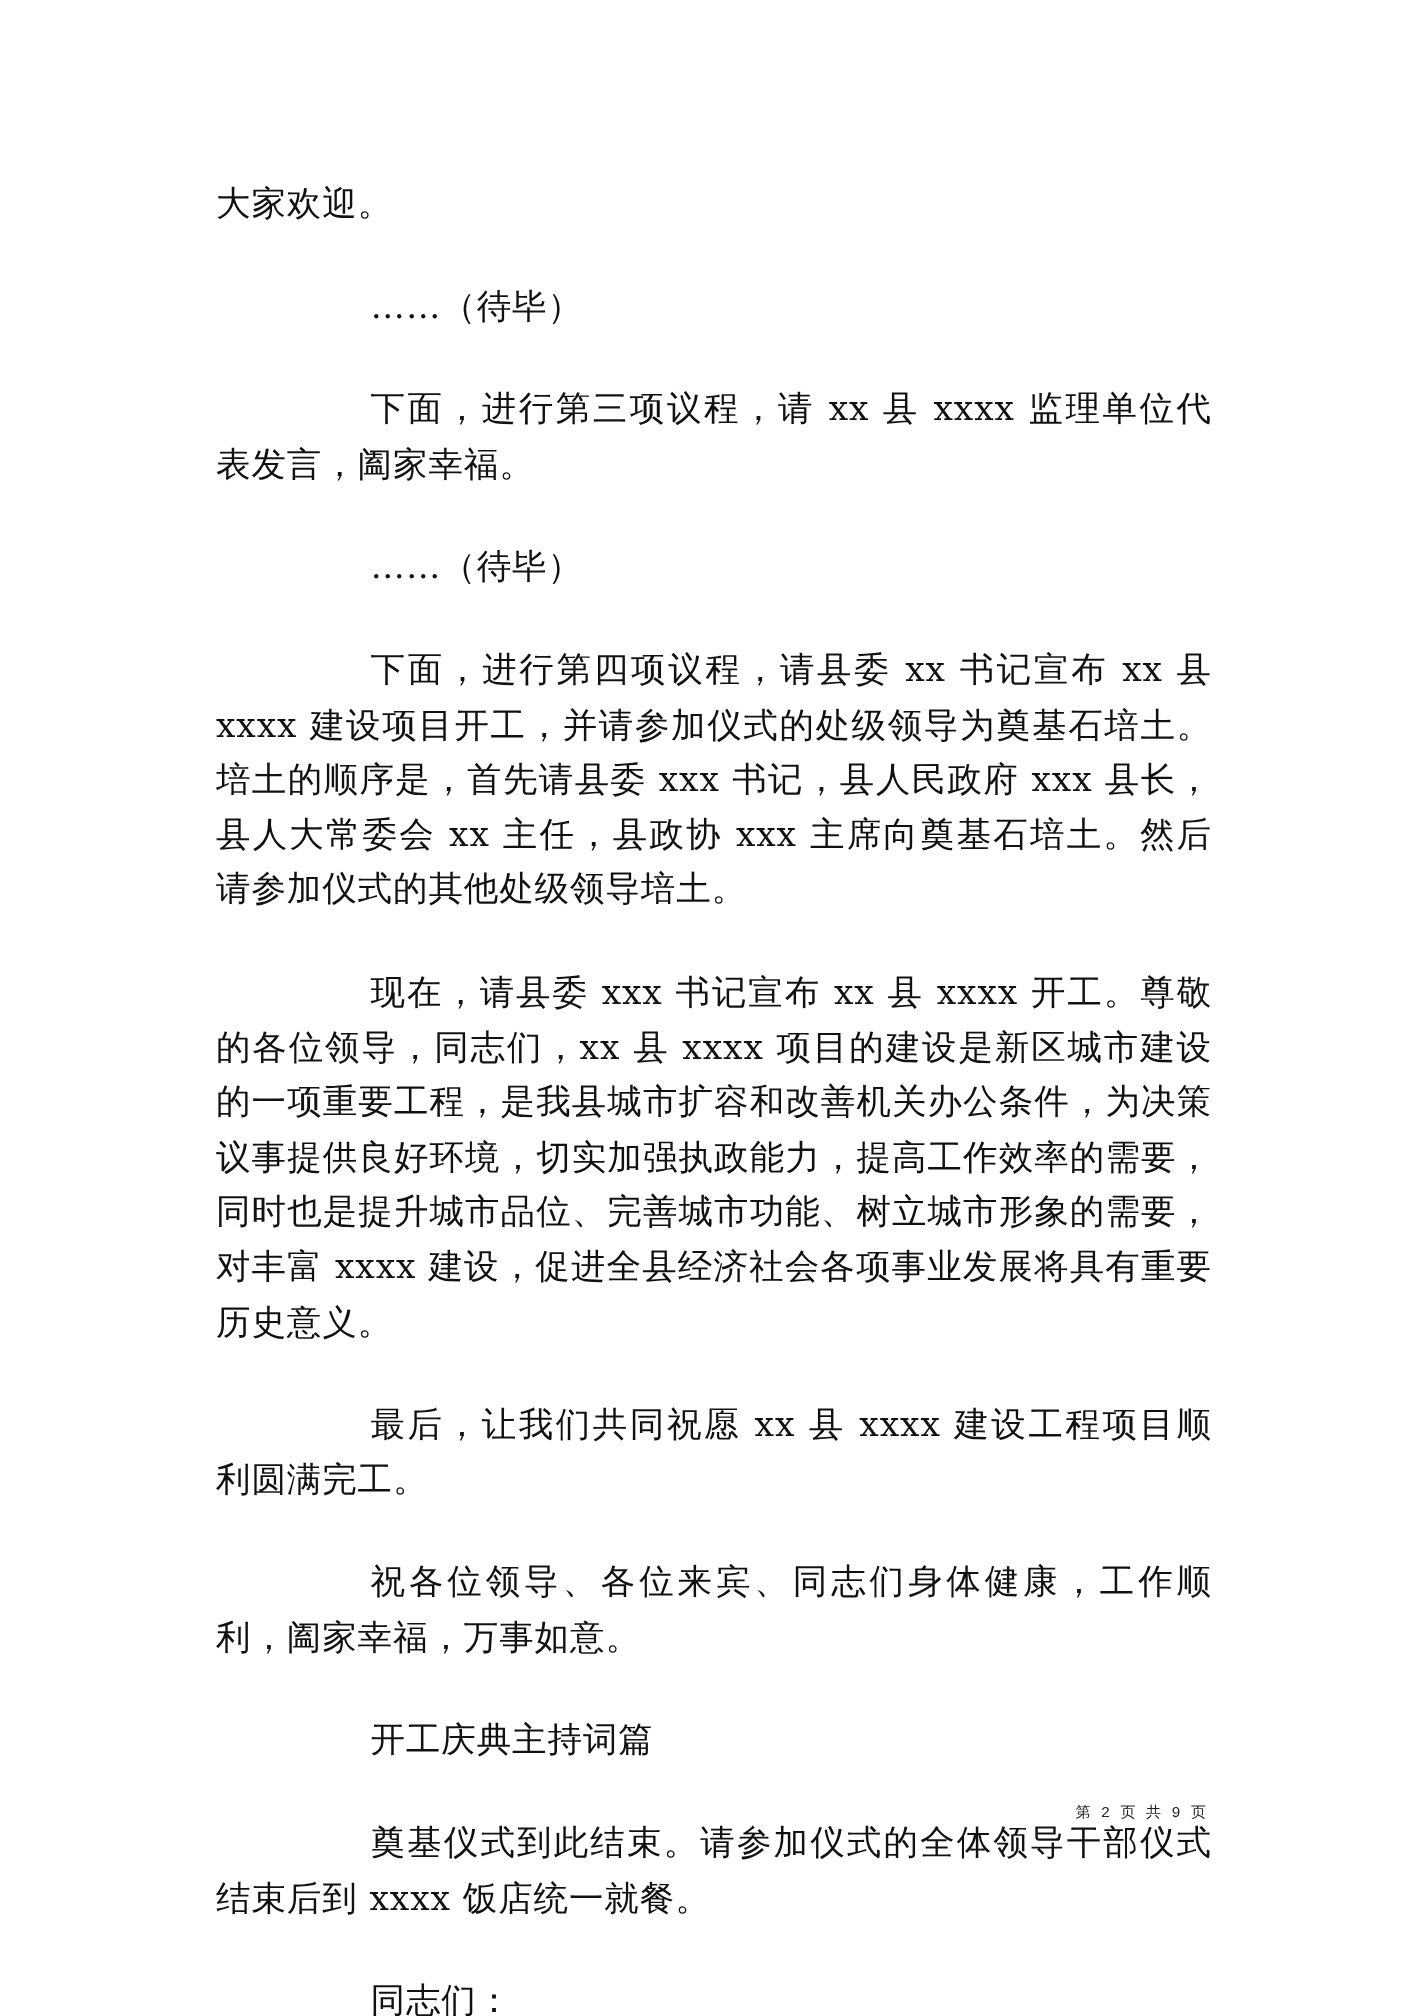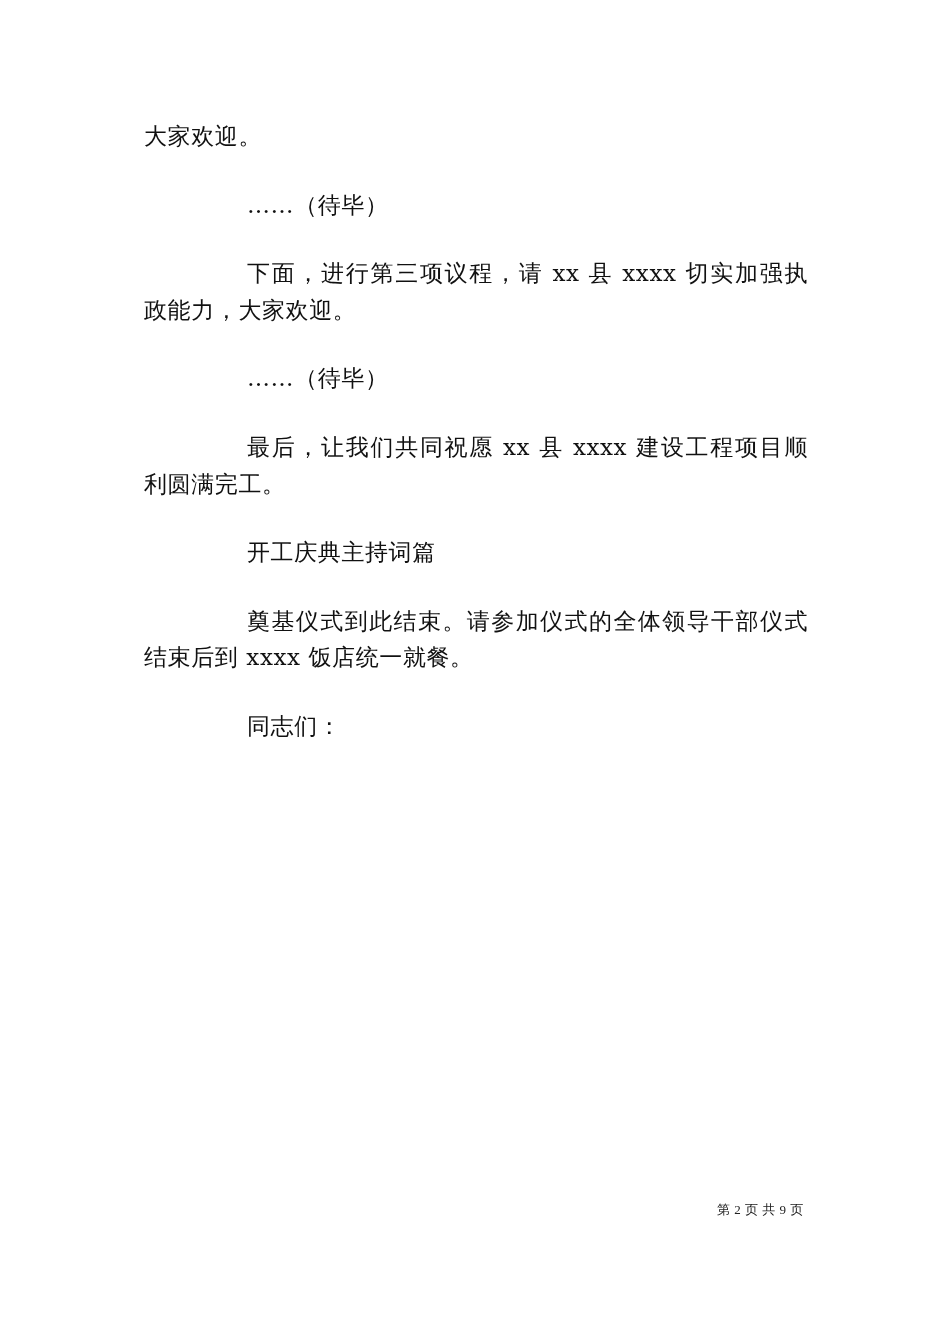--- a/index.html
+++ b/index.html
@@ -10,32 +10,35 @@
     .content {
       position: absolute; left: 144px; top: 118px; width: 664px;
       font-family: "DejaVu Serif", "Liberation Serif", serif;
       font-size: 23px; line-height: 36.6px; color: #111111;
       text-align: justify; letter-spacing: 0.6px;
     }
     .p { margin: 0; }
     .indent { text-indent: 103px; margin-top: 32px; }
     .footer {
       position: absolute; left: 717px; top: 1201px;
-      font-family: Liberation Serif, serif;
-      font-size: 13px; color: #222222; letter-spacing: 0.5px;
+      font-family: Liberation Mono, monospace;
+      font-size: 10px; color: #222222; letter-spacing: 0.5px;
     }
   </style>
 </head>
 <body>
 
 <div class="page">
   <div class="content">
     <p class="p">大家欢迎。</p>
     <p class="p indent">……（待毕）</p>
-    <p class="p indent">下面，进行第三项议程，请 xx 县 xxxx 切实加强执政能力，大家欢迎。</p>
+    <p class="p indent">下面，进行第三项议程，请 xx 县 xxxx 监理单位代表发言，阖家幸福。</p>
     <p class="p indent">……（待毕）</p>
+    <p class="p indent"> 下面，进行第四项议程，请县委 xx 书记宣布 xx 县 xxxx 建设项目开工，并请参加仪式的处级领导为奠基石培土。培土的顺序是，首先请县委 xxx 书记，县人民政府 xxx 县长，县人大常委会 xx 主任，县政协 xxx 主席向奠基石培土。然后请参加仪式的其他处级领导培土。</p>
+    <p class="p indent"> 现在，请县委 xxx 书记宣布 xx 县 xxxx 开工。尊敬的各位领导，同志们，xx 县 xxxx 项目的建设是新区城市建设的一项重要工程，是我县城市扩容和改善机关办公条件，为决策议事提供良好环境，切实加强执政能力，提高工作效率的需要，同时也是提升城市品位、完善城市功能、树立城市形象的需要，对丰富 xxxx 建设，促进全县经济社会各项事业发展将具有重要历史意义。</p>
     <p class="p indent">最后，让我们共同祝愿 xx 县 xxxx 建设工程项目顺利圆满完工。</p>
+    <p class="p indent">祝各位领导、各位来宾、同志们身体健康，工作顺利，阖家幸福，万事如意。</p>
     <p class="p indent">开工庆典主持词篇</p>
     <p class="p indent">奠基仪式到此结束。请参加仪式的全体领导干部仪式结束后到 xxxx 饭店统一就餐。</p>
     <p class="p indent">同志们：</p>
   </div>
   <div class="footer">第 2 页 共 9 页</div>
 </div>
 
 </body></html>

